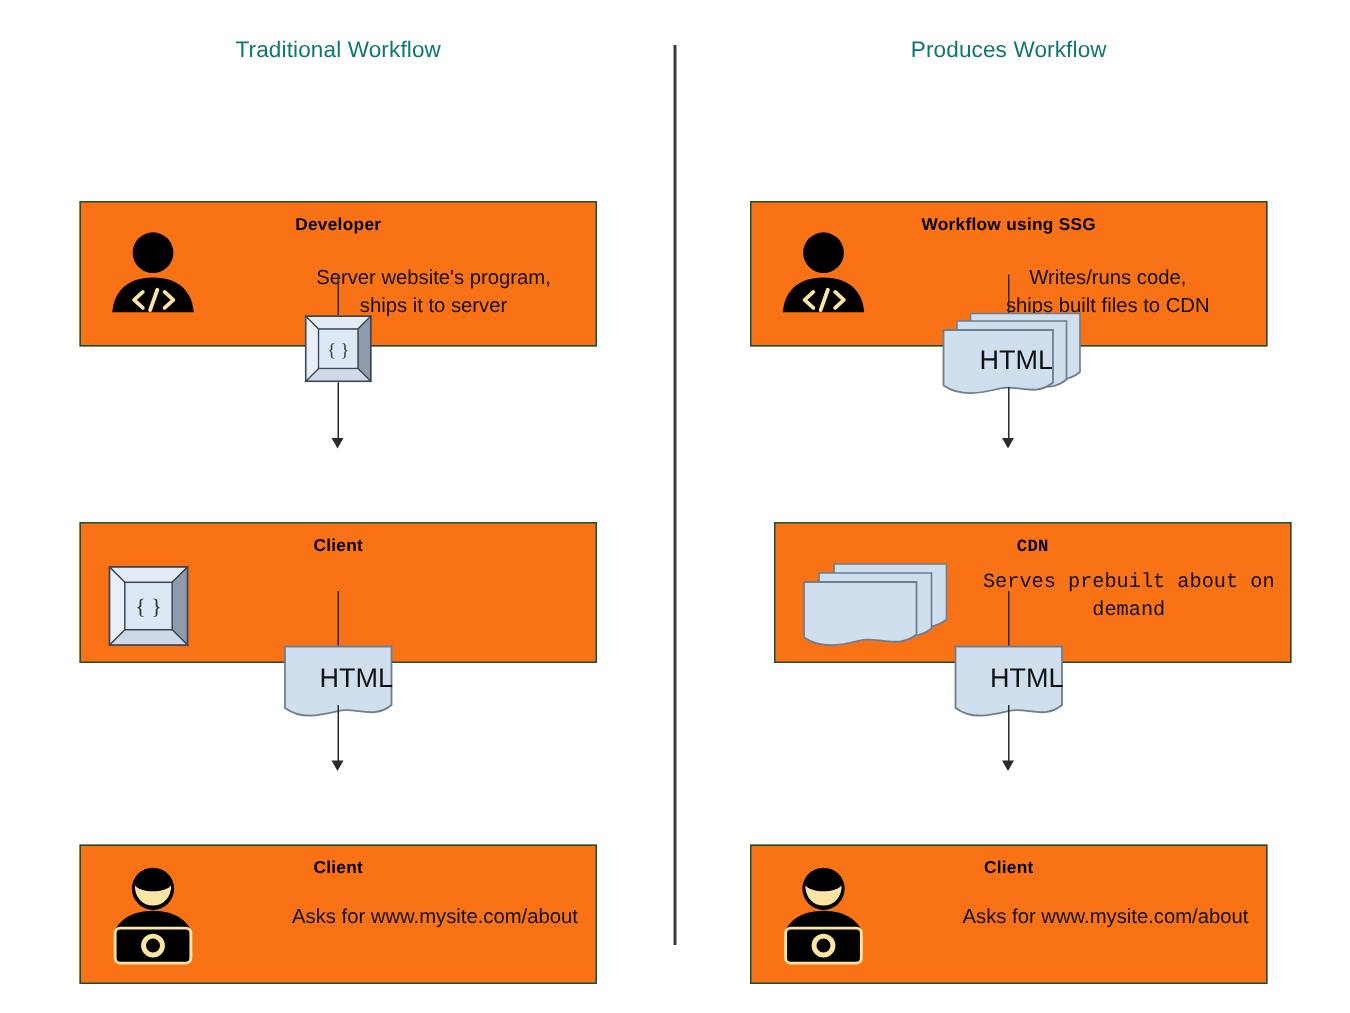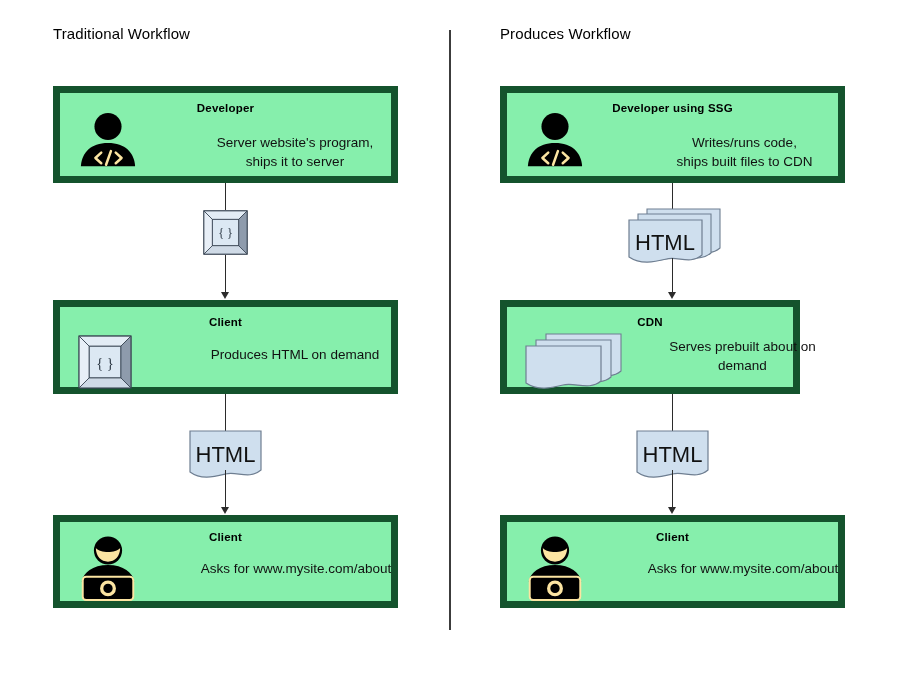--- a/index.html
+++ b/index.html
@@ -17,44 +17,45 @@
   }
   .canvas {
     position: absolute;
     inset: 0;
   }
 
   
   .col-title {
     position: absolute;
     font-size: 15px;
-    color: #000000;
-    text-align: left;
+    color: #0f766e;
+    text-align: center;
     white-space: nowrap;
     letter-spacing: 0.1px;
   }
   #title-left  { left: 53px;  top: 25px; width: 345px; }
   #title-right { left: 500px; top: 25px; width: 345px; }
 
   
   .divider {
     position: absolute;
     left: 449px;
     top: 30px;
     width: 2px;
     height: 600px;
     background: #3c3c3c;
   }
 
   
   .stage {
     position: absolute;
-    background: #86efac;
-    border: 7px solid #14532d;
+    background: #f97316;
+    border: 1px solid #14532d;
     box-sizing: border-box;
+    margin-top: 48px;
   }
   .stage-title {
     position: absolute;
     left: 0;
     right: 0;
     top: 9px;
     text-align: center;
     font-size: 11.5px;
     font-weight: bold;
     color: #000;
@@ -68,21 +69,21 @@
     color: #111;
     white-space: pre-line;
   }
 
   
   #box-developer { left: 53px;  top: 86px;  width: 345px; height: 97px; }
   #box-server    { left: 53px;  top: 300px; width: 345px; height: 94px; }
   #box-client-l  { left: 53px;  top: 515px; width: 345px; height: 93px; }
   
   #box-developer-ssg { left: 500px; top: 86px;  width: 345px; height: 97px; }
-  #box-cdn           { left: 500px; top: 300px; width: 300px; height: 94px; }
+  #box-cdn           { left: 516px; top: 300px; width: 345px; height: 94px; font-family: Liberation Mono, monospace; }
   #box-client-r      { left: 500px; top: 515px; width: 345px; height: 93px; }
 
   
   #body-developer     { left: 130px; top: 40px; width: 210px; }
   #body-developer-ssg { left: 130px; top: 40px; width: 215px; }
   #body-server        { left: 120px; top: 38px; width: 230px; }
   #body-cdn           { left: 128px; top: 30px; width: 215px; }
   #body-client-l      { left: 122px; top: 37px; width: 228px; }
   #body-client-r      { left: 122px; top: 37px; width: 228px; }
 
@@ -109,22 +110,22 @@
   .codebox-sm   { width: 45px; height: 45px; }
   .codebox-md   { width: 54px; height: 54px; }
 
   
   .doc-node {
     position: absolute;
   }
   .doc-label {
     position: absolute;
     left: 0; right: 0;
-    text-align: center;
-    font-size: 22px;
+    text-align: right;
+    font-size: 18px;
     color: #111;
     pointer-events: none;
   }
 
   svg { display: block; overflow: visible; }
 </style>
 </head>
 <body>
 
 <div class="canvas">
@@ -164,21 +165,20 @@
       <rect x="10" y="10" width="28" height="28" fill="#dce8f3" stroke="#3b4755" stroke-width="0.9"></rect>
       <text x="24" y="29" font-family="'Liberation Serif',serif" font-size="13" fill="#2e3a46" text-anchor="middle">{ }</text>
     </svg>
   </span>
 
   <div class="conn" style="left:225px; top:255px; height:38px;"></div>
   <div class="arrowhead" style="left:221px; top:292px;"></div>
 
   <div class="stage" id="box-server">
     <div class="stage-title">Client</div>
-    <div class="stage-body" id="body-server">Produces HTML on demand</div>
     <span class="icon codebox-md" style="left:18px; top:28px;">
       <svg viewBox="0 0 48 48" width="54" height="54">
         <rect x="1" y="1" width="46" height="46" fill="#b9c8d8" stroke="#3b4755" stroke-width="1.3"></rect>
         <polygon points="1,1 47,1 38,10 10,10" fill="#e3ecf5" stroke="#3b4755" stroke-width="0.8"></polygon>
         <polygon points="47,1 47,47 38,38 38,10" fill="#8e9bac" stroke="#3b4755" stroke-width="0.8"></polygon>
         <polygon points="47,47 1,47 10,38 38,38" fill="#cfdae6" stroke="#3b4755" stroke-width="0.8"></polygon>
         <polygon points="1,47 1,1 10,10 10,38" fill="#e8eff7" stroke="#3b4755" stroke-width="0.8"></polygon>
         <rect x="10" y="10" width="28" height="28" fill="#dce8f3" stroke="#3b4755" stroke-width="0.8"></rect>
         <text x="24" y="29" font-family="'Liberation Serif',serif" font-size="13" fill="#2e3a46" text-anchor="middle">{ }</text>
       </svg>
@@ -205,21 +205,21 @@
         <circle cx="35" cy="17" r="14.5" fill="#000"></circle>
         <path d="M22.5 14.5 C27 20 43 20 47.5 14.5 C47.5 23 42 28.5 35 28.5 C28 28.5 22.5 23 22.5 14.5 Z" fill="#fce5a2"></path>
         <path d="M35 32 C19 32 9.5 40 8 49 L62 49 C60.5 40 51 32 35 32 Z" fill="#000"></path>
         <rect x="9" y="44" width="52" height="24" rx="3.5" fill="#000" stroke="#fce5a2" stroke-width="2"></rect>
         <circle cx="35" cy="56" r="6.5" fill="none" stroke="#fce5a2" stroke-width="3.4"></circle>
       </svg>
     </span>
   </div>
 
   <div class="stage" id="box-developer-ssg">
-    <div class="stage-title">Developer using SSG</div>
+    <div class="stage-title">Workflow using SSG</div>
     <div class="stage-body" id="body-developer-ssg">Writes/runs code,
 ships built files to CDN</div>
     <span class="icon person-dev" style="left:17px; top:17px;">
       <svg viewBox="0 0 64 64" width="62" height="62">
         <circle cx="32" cy="17" r="14" fill="#000"></circle>
         <path d="M32 34 C14 34 5 44 4 58 L60 58 C59 44 50 34 32 34 Z" fill="#000"></path>
         <g stroke="#fce5a2" stroke-width="2.6" fill="none" stroke-linecap="round" stroke-linejoin="round">
           <polyline points="25,44 19,49.5 25,55"></polyline>
           <line x1="35" y1="42.5" x2="30" y2="56.5"></line>
           <polyline points="40,44 46,49.5 40,55"></polyline>

